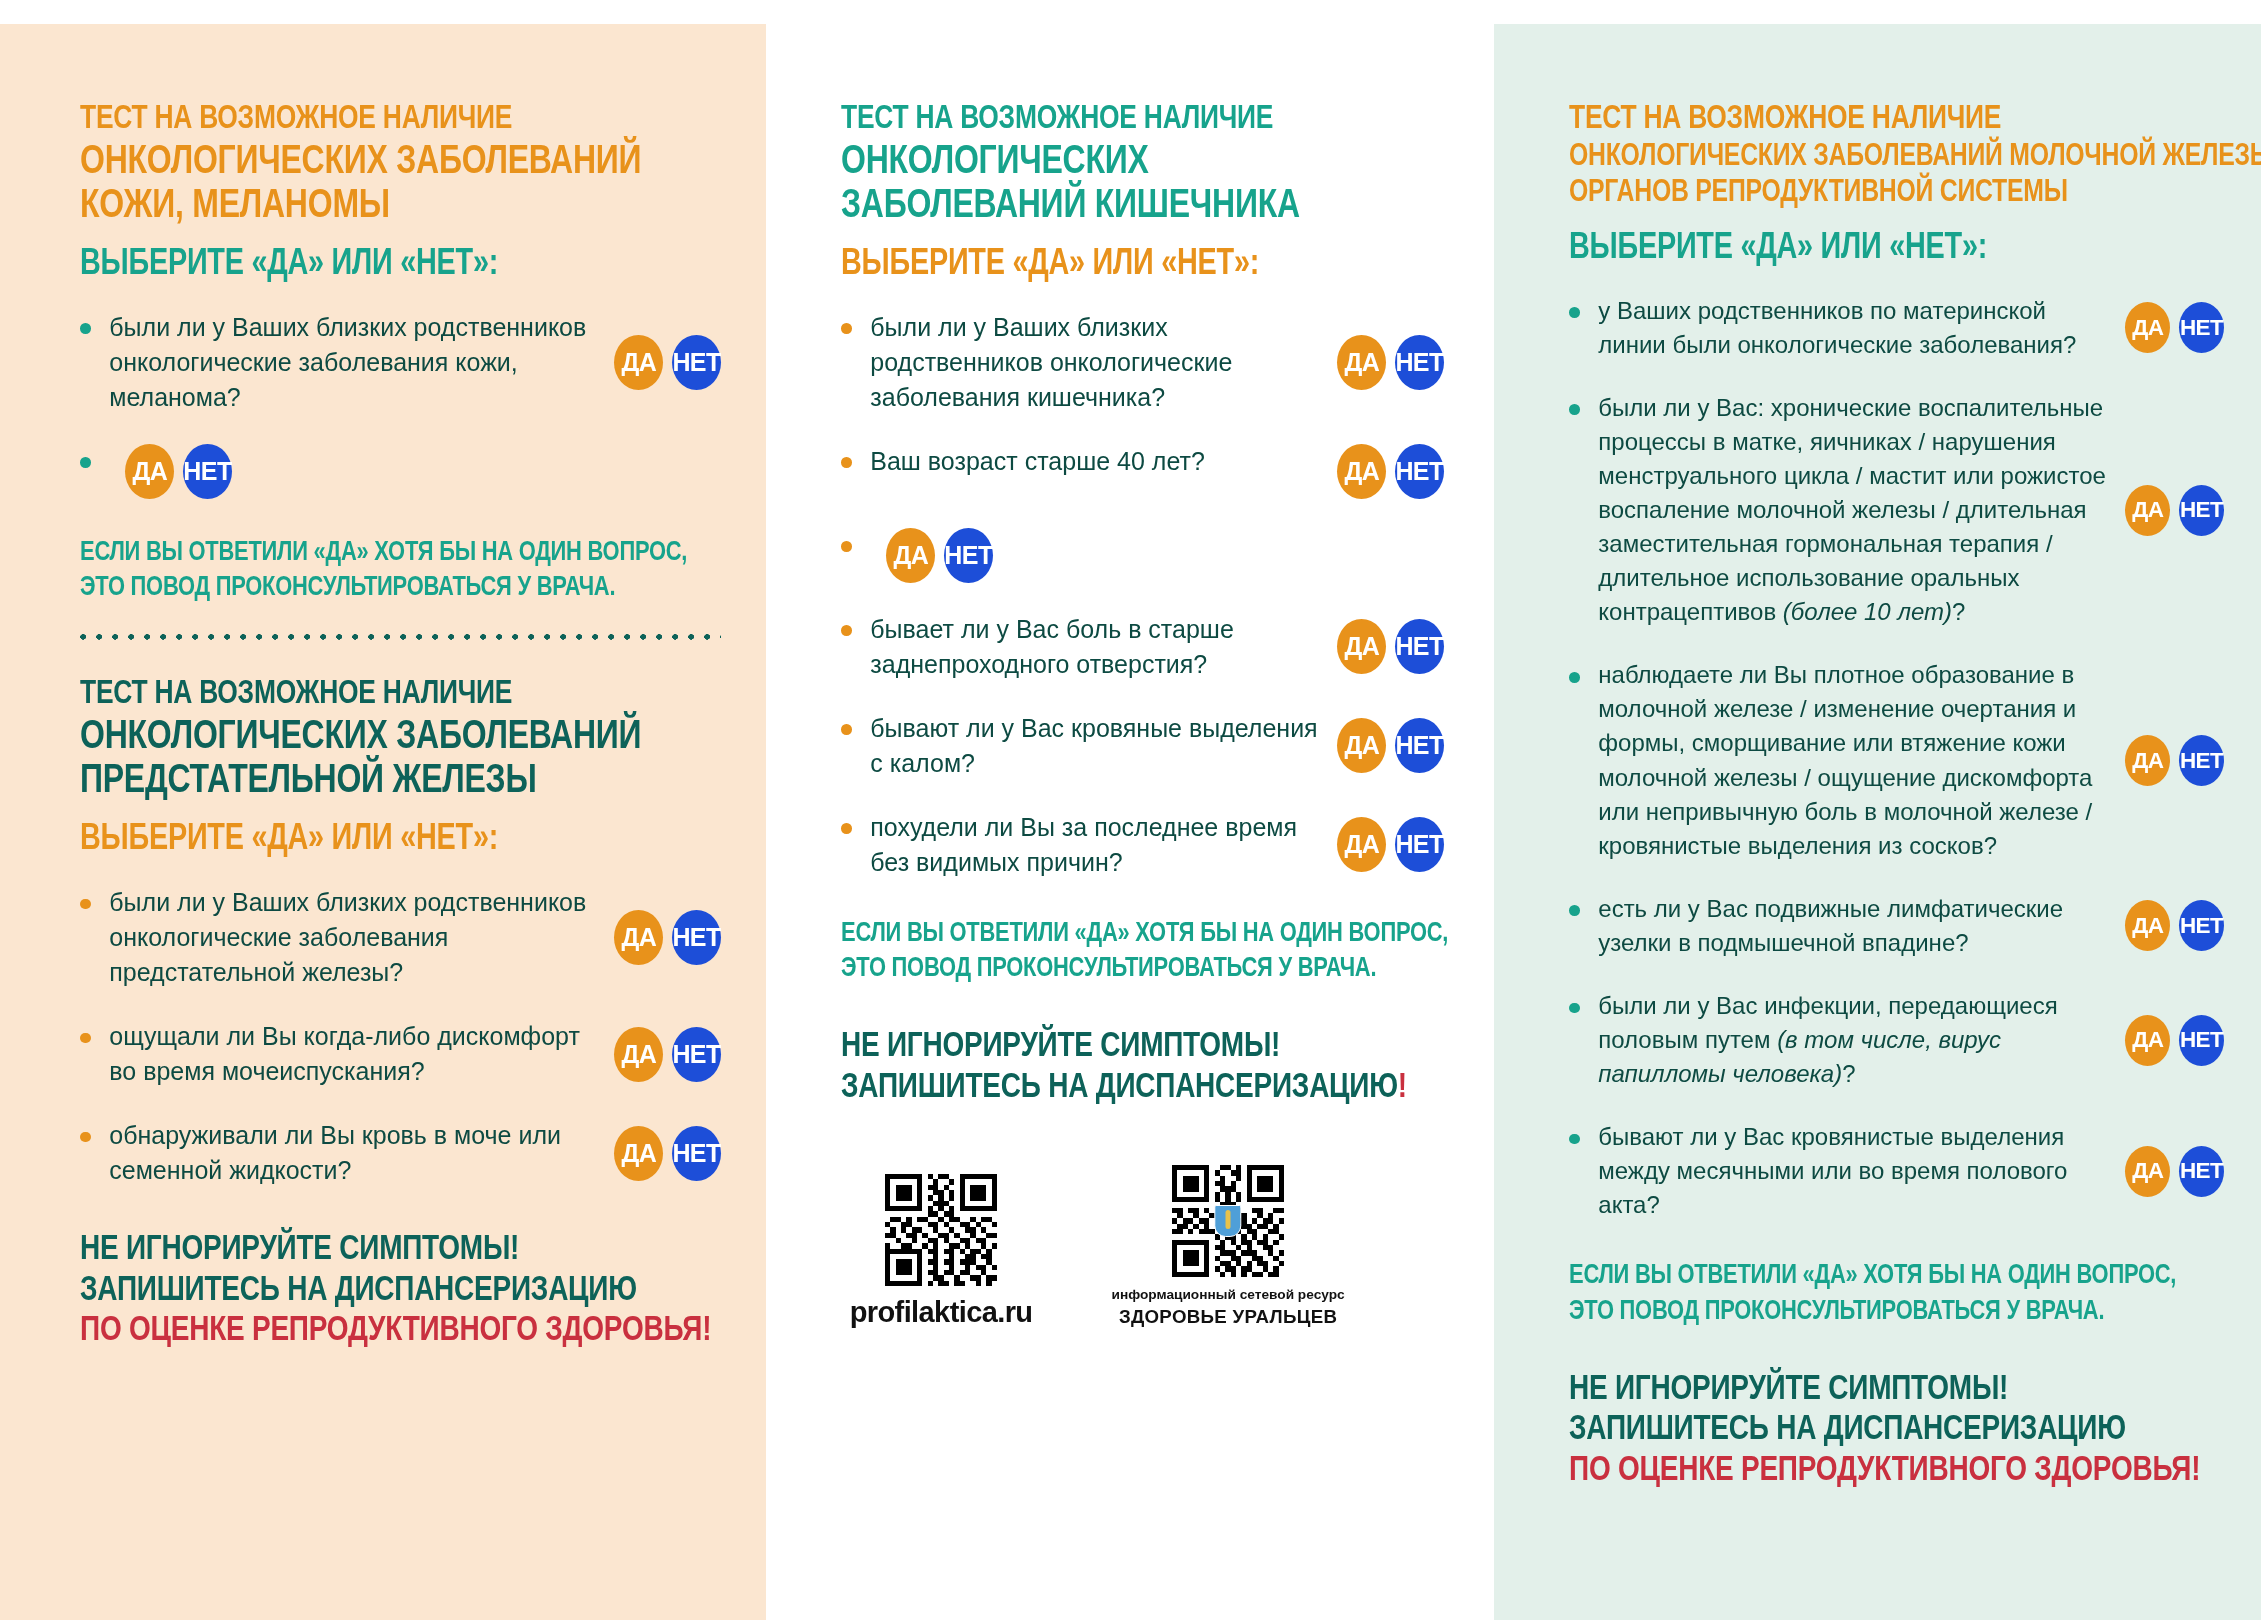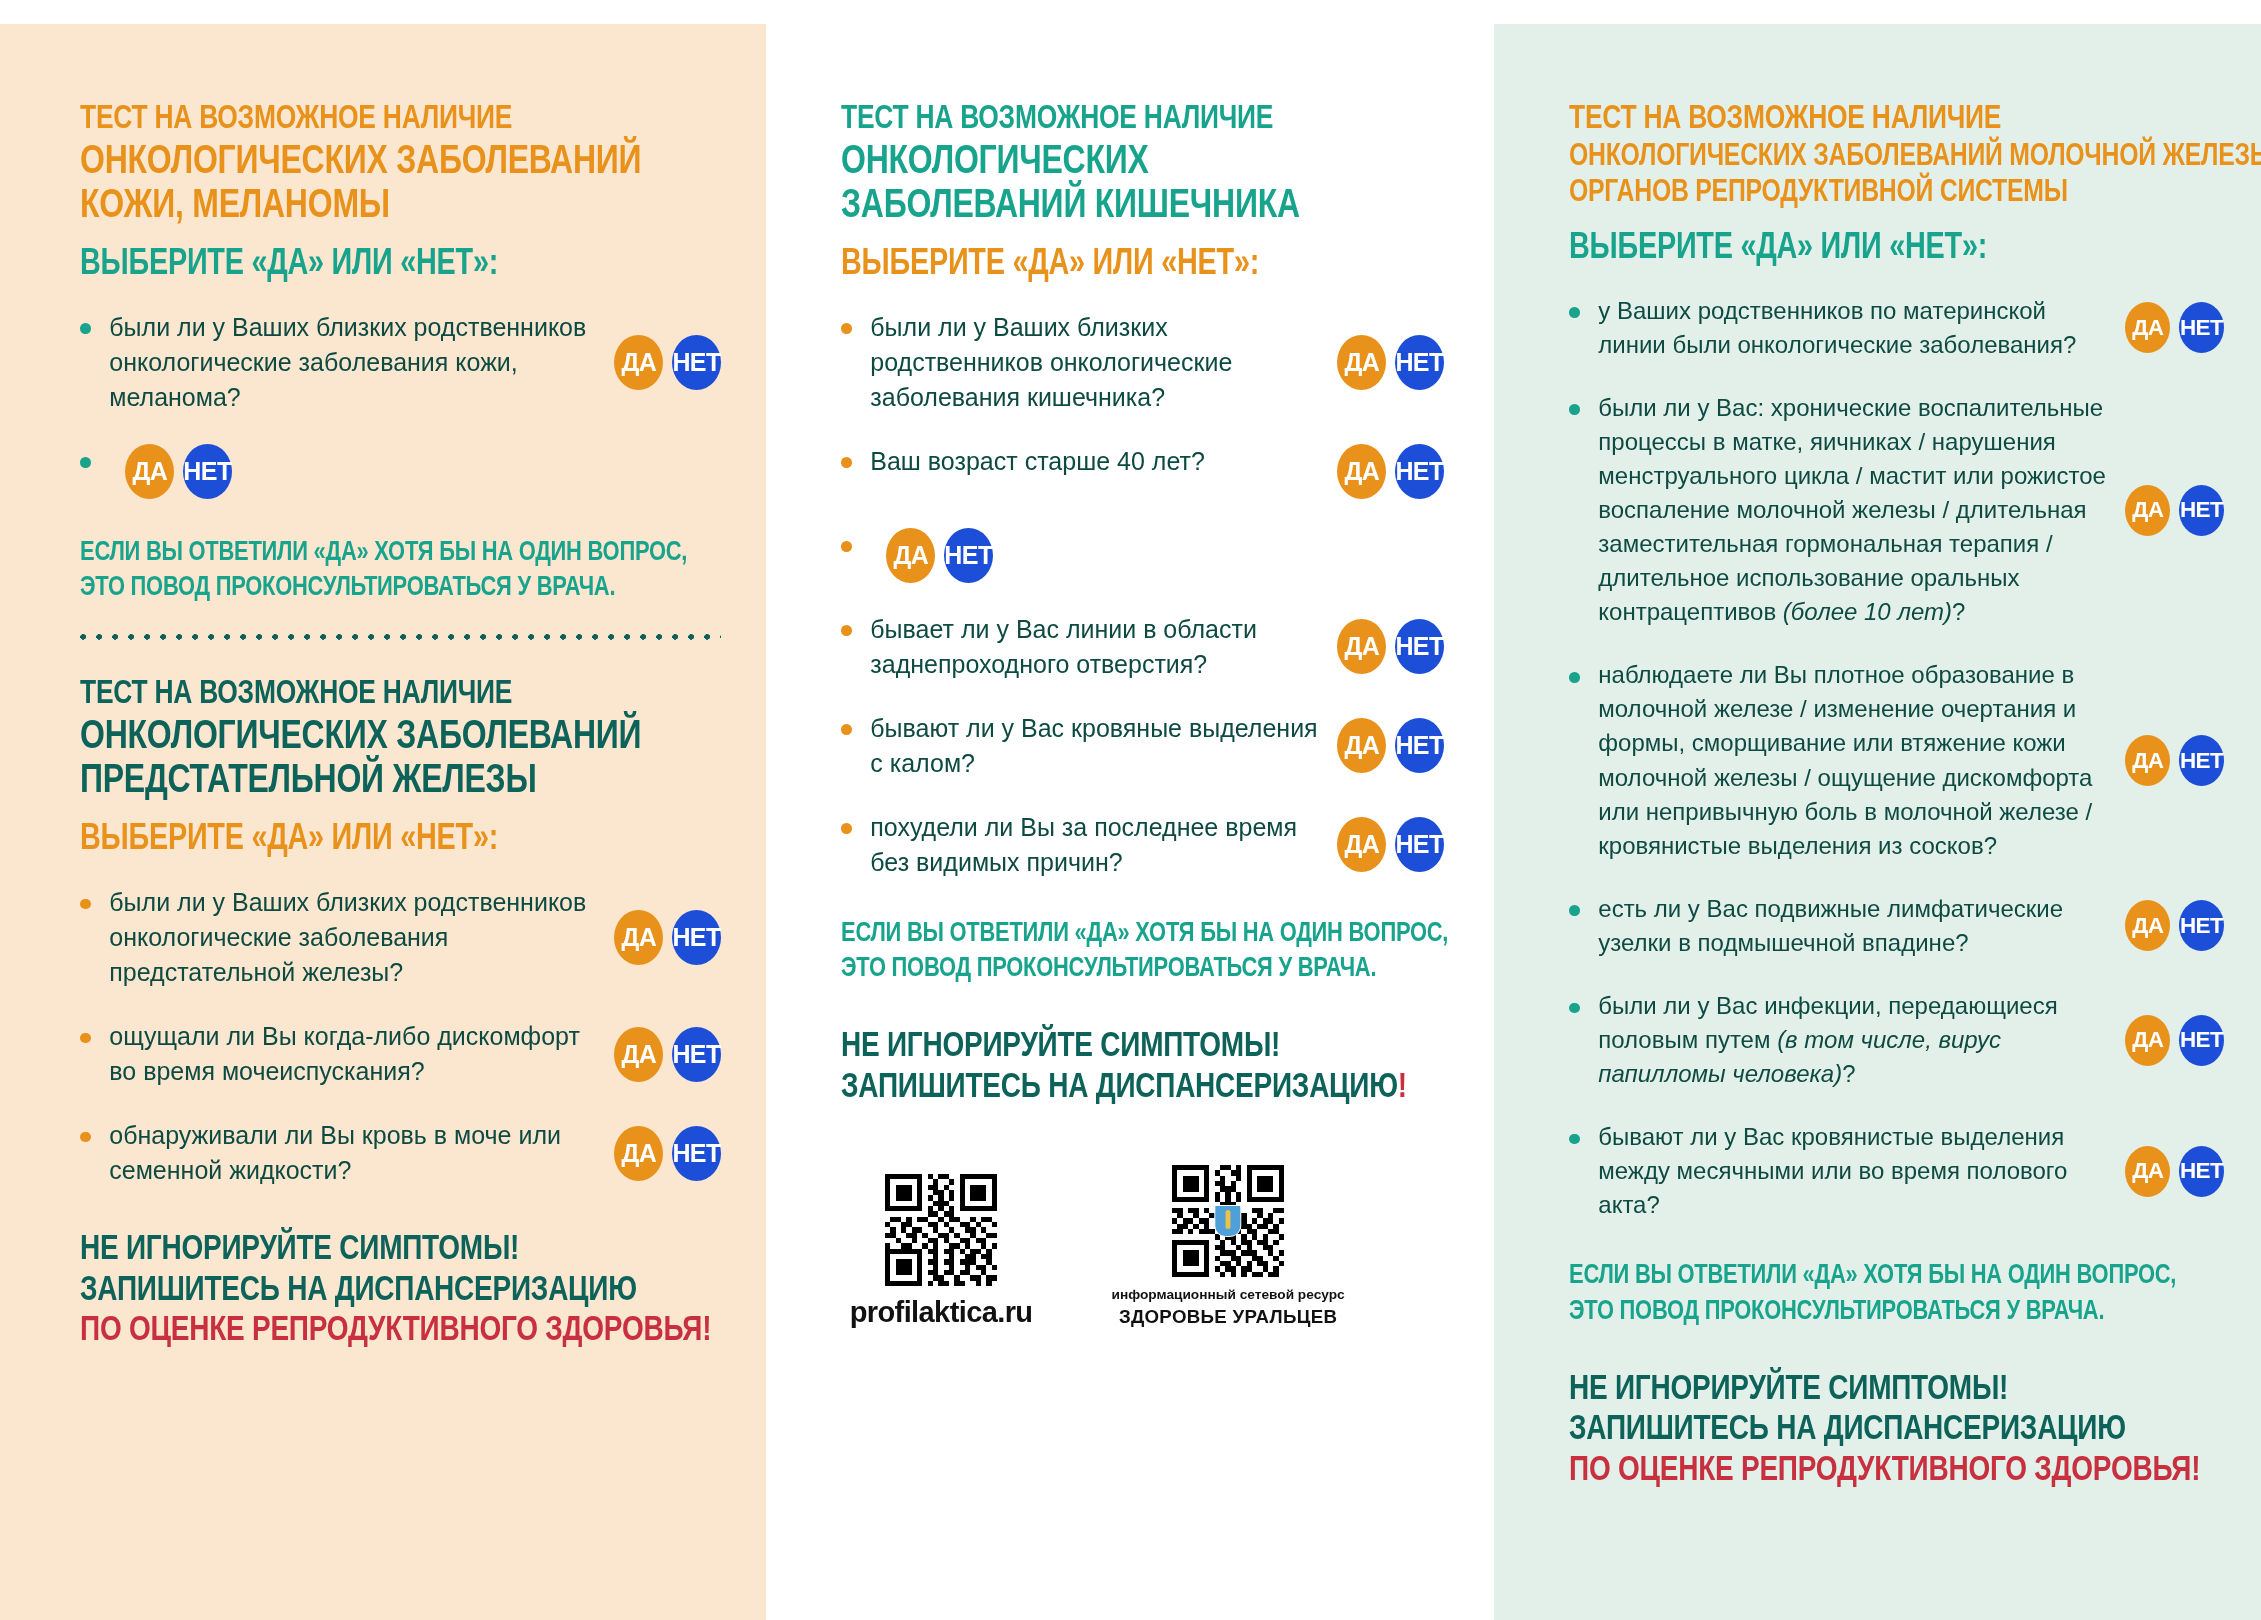--- a/index.html
+++ b/index.html
@@ -306,21 +306,21 @@
         <div class="qrow">
           <span class="bullet b-orange"></span>
           <div class="badges">
             <span class="badge badge-yes">ДА</span>
             <span class="badge badge-no">НЕТ</span>
           </div>
         </div>
 
         <div class="qrow">
           <span class="bullet b-orange"></span>
-          <div class="qtext">бывает ли у Вас линии в области заднепроходного отверстия?</div>
+          <div class="qtext">бывает ли у Вас боль в старше заднепроходного отверстия?</div>
           <div class="badges">
             <span class="badge badge-yes">ДА</span>
             <span class="badge badge-no">НЕТ</span>
           </div>
         </div>
 
         <div class="qrow">
           <span class="bullet b-orange"></span>
           <div class="qtext">бывают ли у Вас кровяные выделения с калом?</div>
           <div class="badges">

